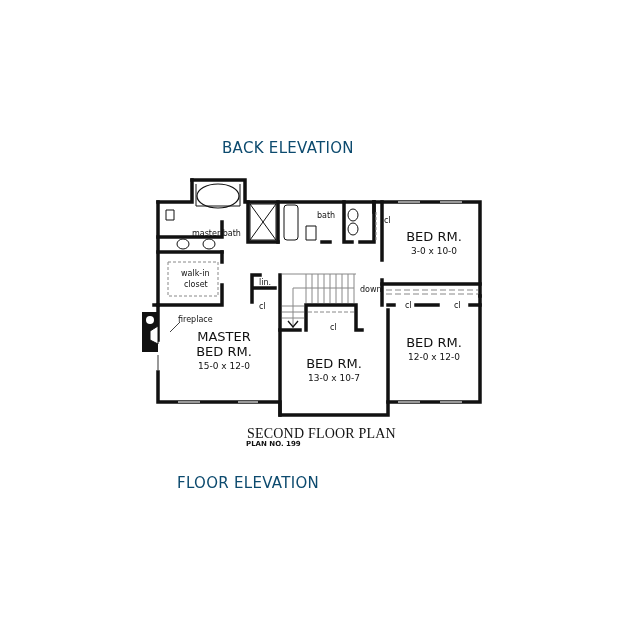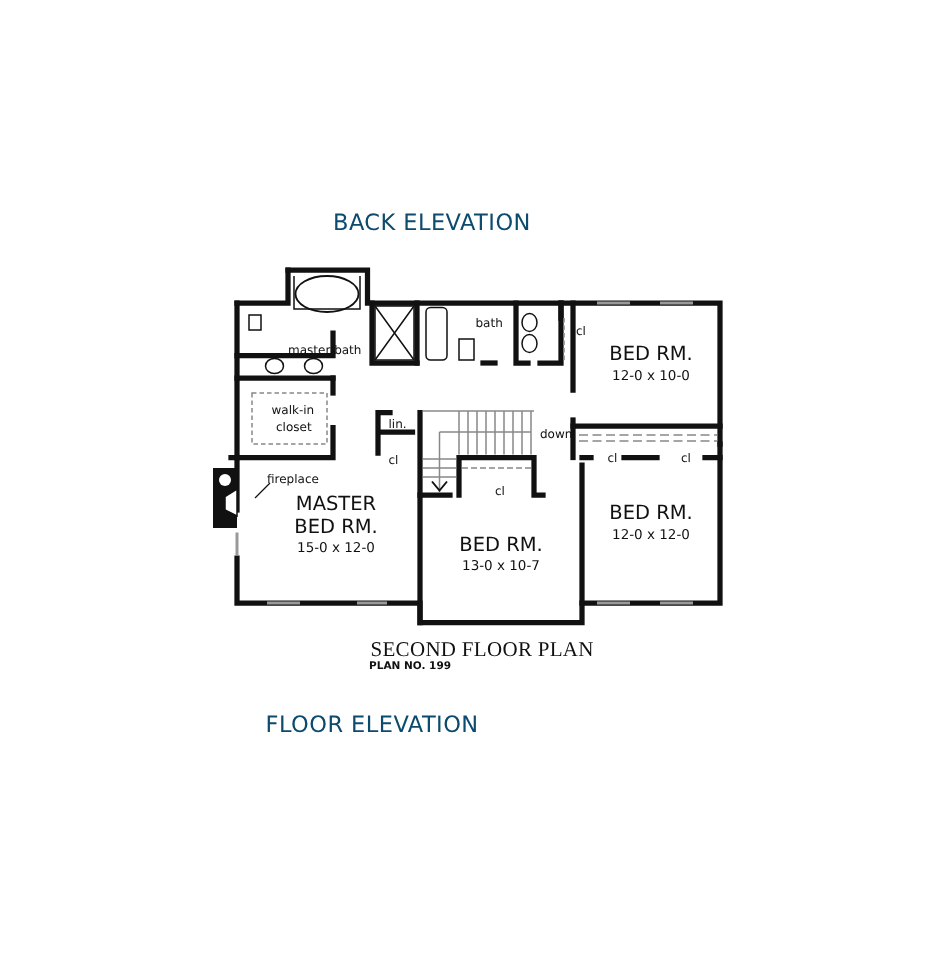--- a/index.html
+++ b/index.html
@@ -94,21 +94,21 @@
   <div>MASTER</div>
   <div>BED RM.</div>
   <div class="dim">15-0  x  12-0</div>
 </div>
 <div class="abs room" style="left:292px;top:356px;width:84px;">
   <div>BED RM.</div>
   <div class="dim">13-0  x  10-7</div>
 </div>
 <div class="abs room" style="left:398px;top:229px;width:72px;">
   <div>BED RM.</div>
-  <div class="dim">12-0  x  10-0</div>
+  <div class="dim">3-0  x  10-0</div>
 </div>
 <div class="abs room" style="left:398px;top:335px;width:72px;">
   <div>BED RM.</div>
   <div class="dim">12-0  x  12-0</div>
 </div>
 
 <div class="abs small" style="left:192px;top:219px;margin-top:10px;">master  bath</div>
 <div class="abs small" style="left:317px;top:211px;">bath</div>
 <div class="abs small" style="left:181px;top:269px;">walk-in</div>
 <div class="abs small" style="left:184px;top:280px;">closet</div>

